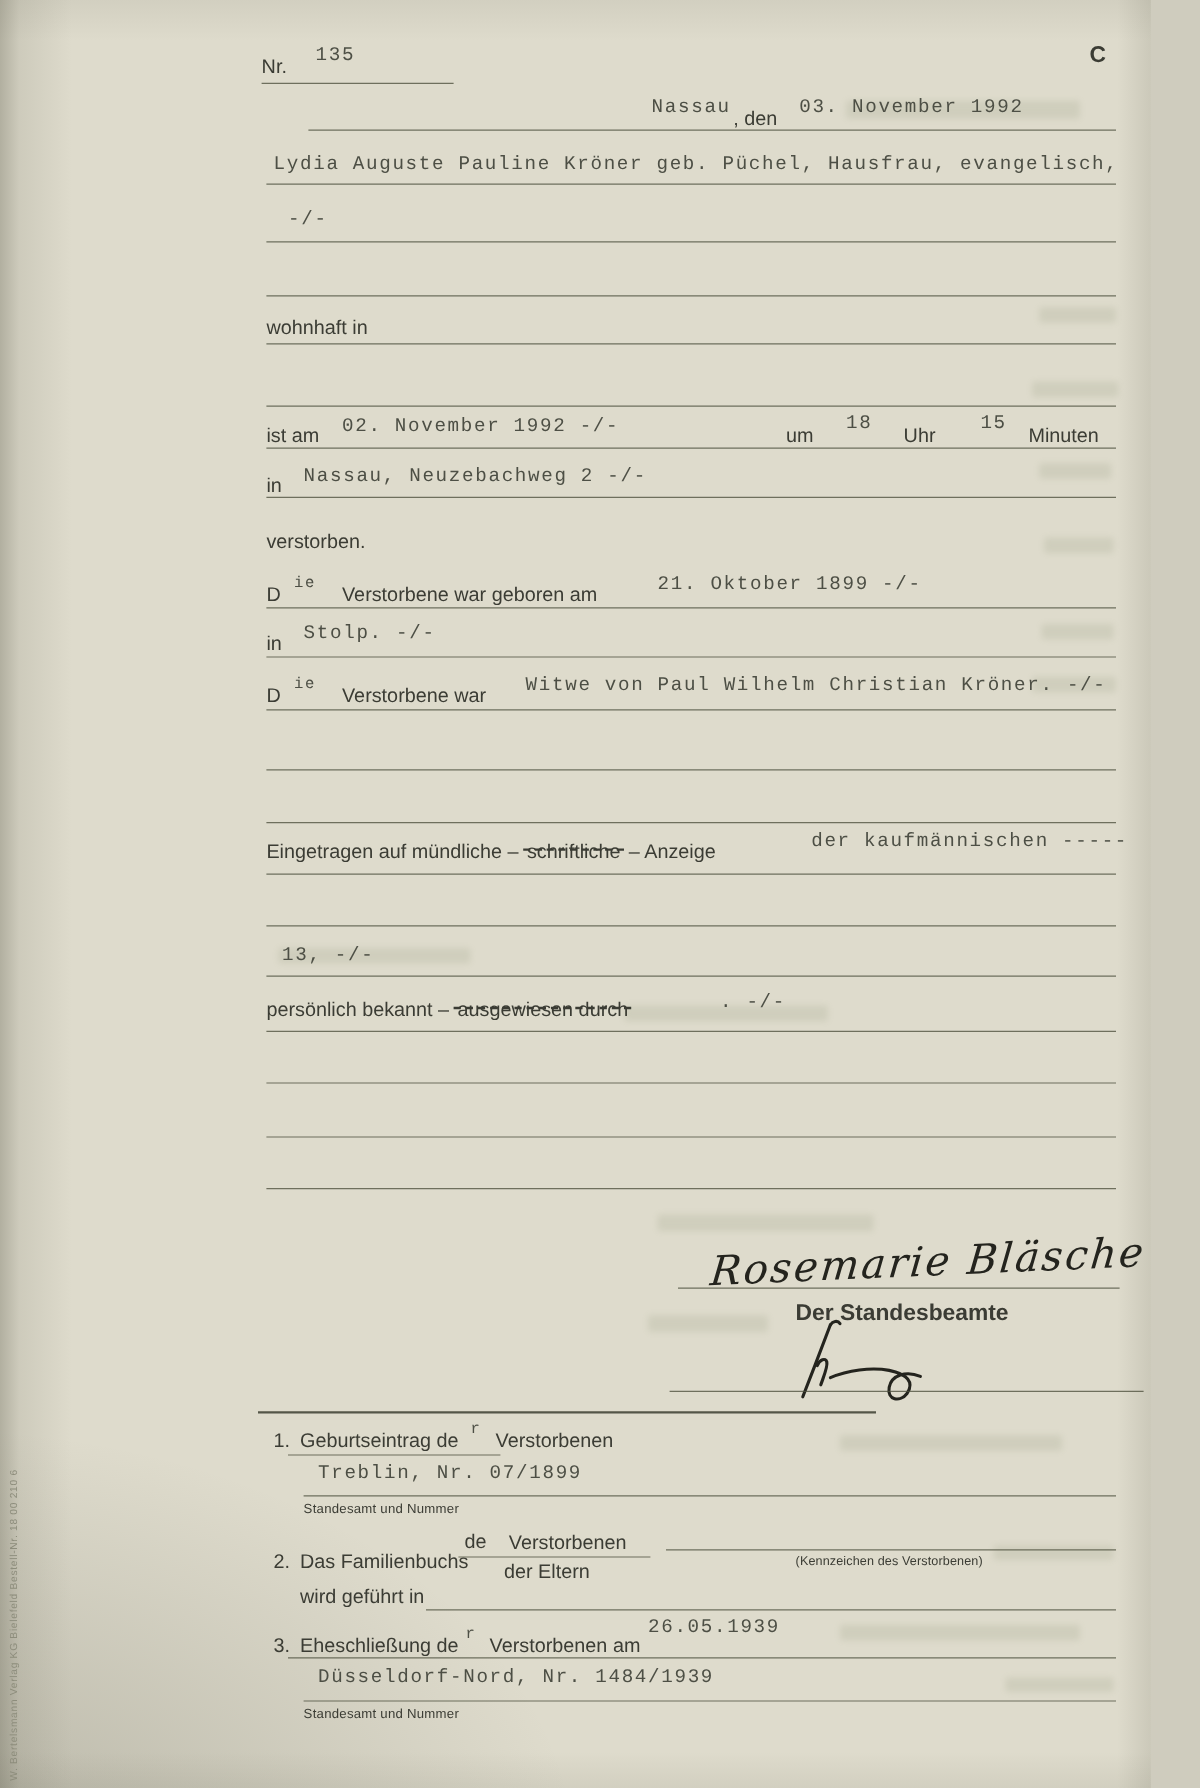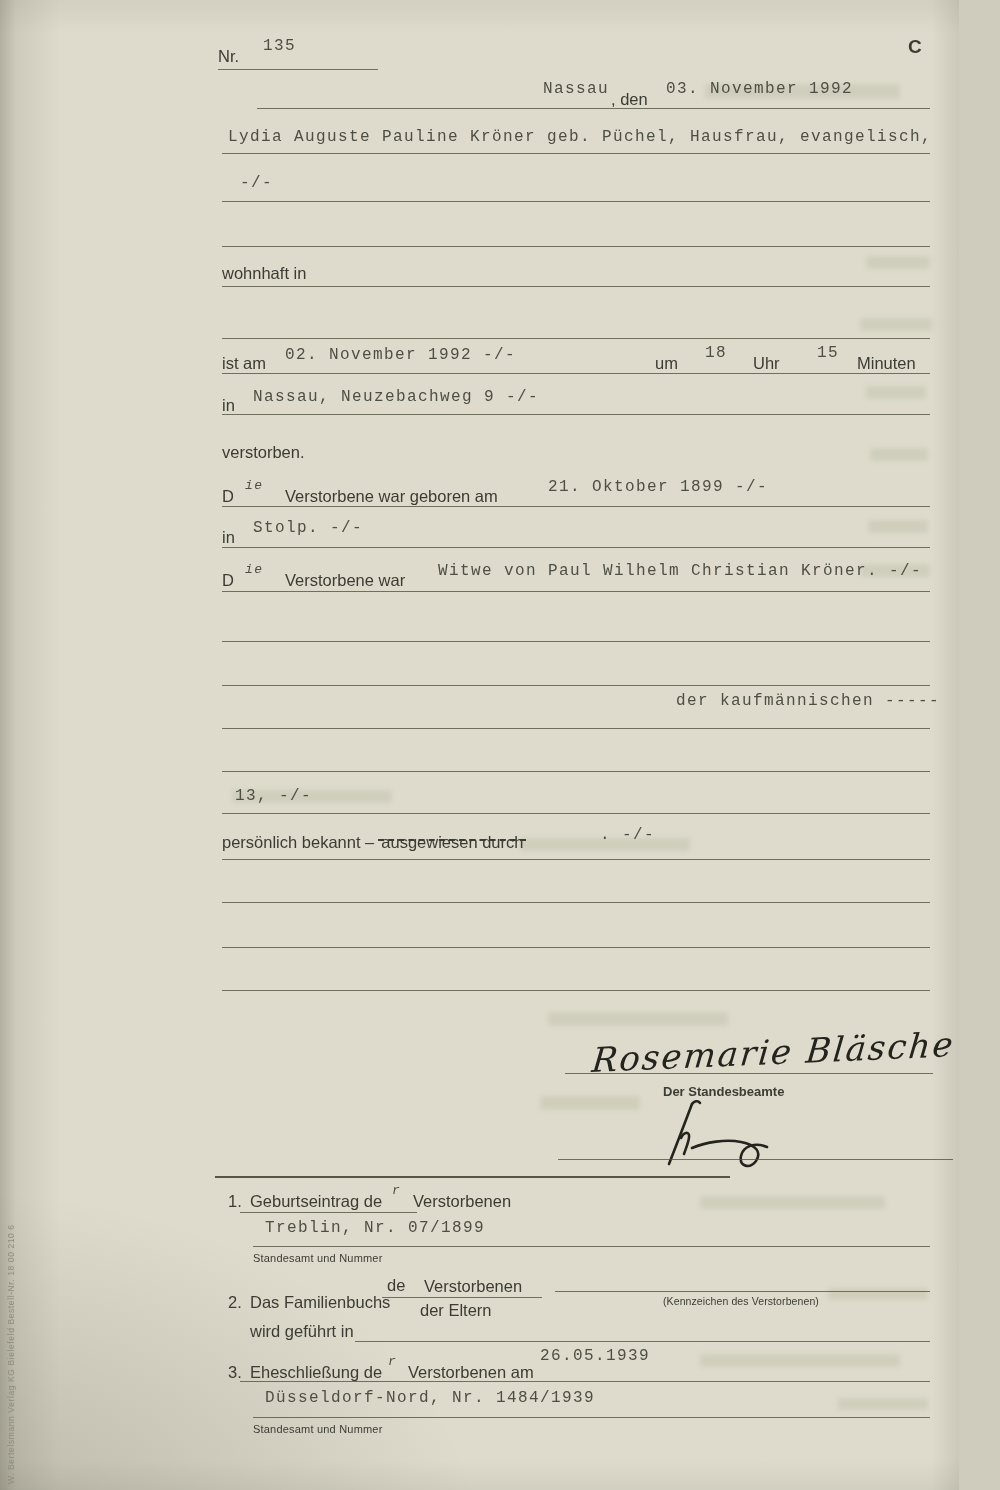--- a/index.html
+++ b/index.html
@@ -10,21 +10,21 @@
     background-image:
       linear-gradient(90deg, rgba(105,104,88,0.38) 0px, rgba(105,104,88,0.14) 16px, rgba(105,104,88,0) 60px),
       linear-gradient(270deg, rgba(105,104,88,0.16) 0px, rgba(105,104,88,0) 28px),
       linear-gradient(180deg, rgba(105,104,88,0.10) 0px, rgba(105,104,88,0) 34px),
       linear-gradient(0deg, rgba(105,104,88,0.10) 0px, rgba(105,104,88,0) 30px),
       radial-gradient(900px 600px at -6% 104%, rgba(80,80,66,0.28), rgba(80,80,66,0) 60%);
     font-family:"Liberation Sans",sans-serif;
   }
   .p{position:absolute;white-space:nowrap;color:#3b3c34;font-size:16.5px;font-family:"Liberation Sans",sans-serif;}
   .t{position:absolute;white-space:nowrap;color:#4d4f45;font-size:16px;letter-spacing:1.4px;font-family:"Liberation Mono","DejaVu Sans Mono",monospace;}
-  .sup{font-size:13px;font-style:italic;}
+  .sup{font-size:13px;}
   .small{font-size:11px;letter-spacing:0.2px;}
   .tiny{font-size:10.5px;letter-spacing:0.1px;}
   .bold{font-weight:bold;}
   .rule{position:absolute;height:0;border-top:1px solid rgba(78,81,62,0.78);}
   .rule.thick{border-top:2px solid rgba(60,62,48,0.85);}
   .struck{position:relative;display:inline-block;margin:0 7px;}
   .struck::after{content:"";position:absolute;left:-3px;right:-3px;top:30%;border-top:2px dashed #3b3c34;}
   .sig-text{
     position:absolute;white-space:nowrap;color:#24241e;
     font-family:"DejaVu Serif",serif;font-style:italic;font-size:34px;letter-spacing:2px;
@@ -83,21 +83,21 @@
   <span class="p" style="left:222px;top:354px">ist am</span>
   <span class="t" style="left:285px;top:346px">02. November 1992 -/-</span>
   <span class="p" style="left:655px;top:354px">um</span>
   <span class="t" style="left:705px;top:344px">18</span>
   <span class="p" style="left:753px;top:354px">Uhr</span>
   <span class="t" style="left:817px;top:344px">15</span>
   <span class="p" style="left:857px;top:354px">Minuten</span>
   <div class="rule" style="left:222px;top:373px;width:708px"></div>
 
   <span class="p" style="left:222px;top:396px">in</span>
-  <span class="t" style="left:253px;top:388px">Nassau, Neuzebachweg 9 -/-</span>
+  <span class="t" style="left:253px;top:388px">Nassau, Neuzebachweg 2 -/-</span>
   <div class="rule" style="left:222px;top:414px;width:708px"></div>
 
   <span class="p" style="left:222px;top:443px">verstorben.</span>
 
   <span class="p" style="left:222px;top:487px">D</span>
   <span class="t sup" style="left:245px;top:478px">ie</span>
   <span class="p" style="left:285px;top:487px">Verstorbene war geboren am</span>
   <span class="t" style="left:548px;top:478px">21. Oktober 1899 -/-</span>
   <div class="rule" style="left:222px;top:506px;width:708px"></div>
 
@@ -106,20 +106,23 @@
   <div class="rule" style="left:222px;top:547px;width:708px"></div>
 
   <span class="p" style="left:222px;top:571px">D</span>
   <span class="t sup" style="left:245px;top:562px">ie</span>
   <span class="p" style="left:285px;top:571px">Verstorbene war</span>
   <span class="t" style="left:438px;top:562px">Witwe von Paul Wilhelm Christian Kröner. -/-</span>
   <div class="rule" style="left:222px;top:591px;width:708px"></div>
   <div class="rule" style="left:222px;top:641px;width:708px"></div>
   <div class="rule" style="left:222px;top:685px;width:708px"></div>
 
+  <div class="p" style="left:222px;top:701px">
+    <span>Eingetragen auf mündliche –</span><span class="struck">schriftliche</span><span>– Anzeige</span>
+  </div>
   <span class="t" style="left:676px;top:692px">der kaufmännischen -----</span>
   <div class="rule" style="left:222px;top:728px;width:708px"></div>
 
   <div class="rule" style="left:222px;top:771px;width:708px"></div>
 
   <span class="t" style="left:235px;top:787px">13, -/-</span>
   <div class="rule" style="left:222px;top:813px;width:708px"></div>
 
   <div class="p" style="left:222px;top:833px">
     <span>persönlich bekannt –</span><span class="struck">ausgewiesen durch</span>
@@ -128,21 +131,21 @@
   <div class="rule" style="left:222px;top:859px;width:708px"></div>
 
   <div class="rule" style="left:222px;top:902px;width:708px"></div>
   <div class="rule" style="left:222px;top:947px;width:708px"></div>
   <div class="rule" style="left:222px;top:990px;width:708px"></div>
 
 
   <span class="sig-text" style="left:592px;top:1032px">Rosemarie Bläsche</span>
   <div class="rule" style="left:565px;top:1073px;width:368px"></div>
 
-  <span class="p bold" style="left:663px;top:1084px;font-size:13px">Der Standesbeamte</span>
+  <span class="p bold" style="left:663px;top:1084px;font-size:19px">Der Standesbeamte</span>
 
   <svg class="scribble" style="left:648px;top:1098px" width="160" height="72" viewBox="0 0 160 72">
     <g fill="none" stroke="#24241e" stroke-width="2.6" stroke-linecap="round">
       <path d="M44,6 C46,3 50,2 52,5"></path>
       <path d="M44,6 C38,22 28,48 21,66"></path>
       <path d="M33,40 C35,35 40,33 41,37 C42,41 38,50 36,56"></path>
       <path d="M44,50 C58,44 78,41 93,44 C108,47 114,54 108,63 C102,71 91,69 93,58 C95,48 107,44 119,49"></path>
     </g>
   </svg>
   <div class="rule" style="left:558px;top:1159px;width:395px"></div>

